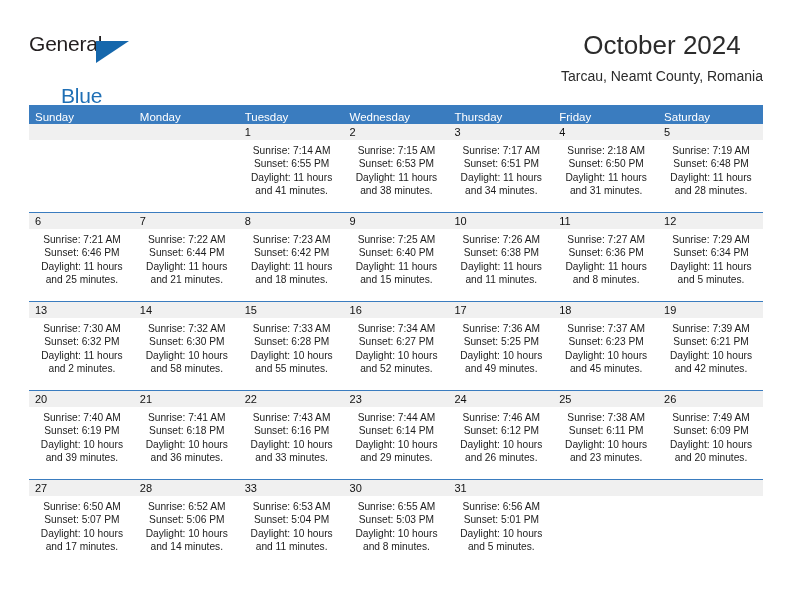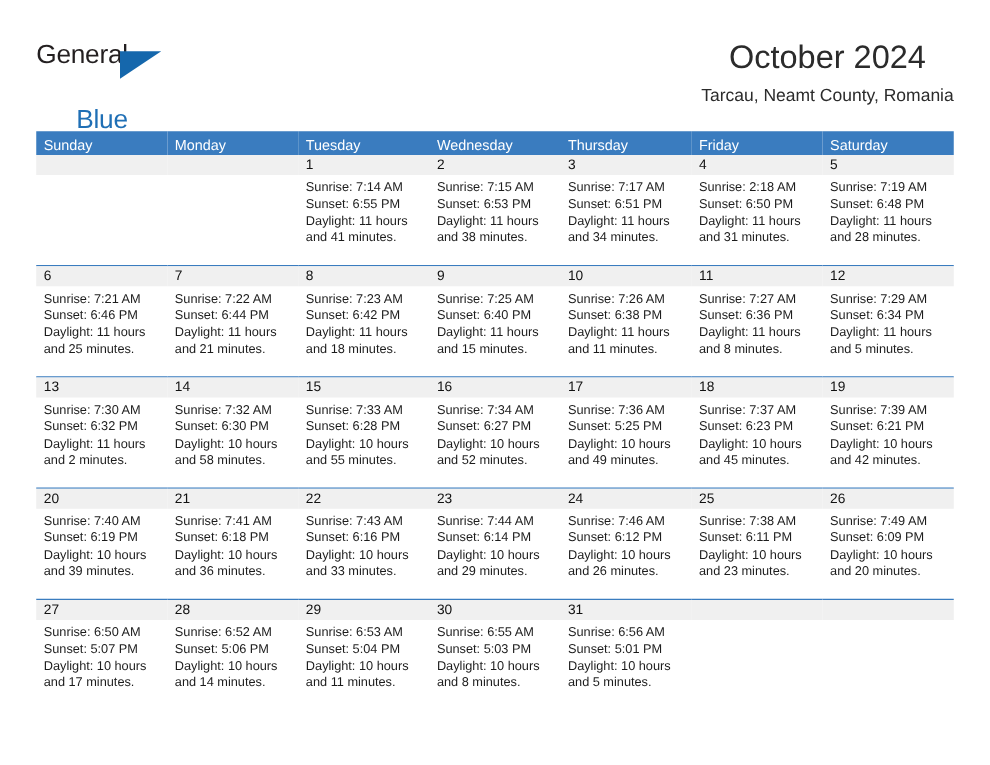--- a/index.html
+++ b/index.html
@@ -129,20 +129,21 @@
     line-height: 14px;
   }
   .cell.empty .daynum-band {
     background: #f0f0f0;
   }
   .cell-body {
     padding: 4px 5px 0 6px;
     font-size: 10.2px;
     line-height: 13.4px;
     color: #1c1c1c;
+    text-align: center;
   }
   .cell-body div {
     white-space: normal;
   }
 </style>
 </head>
 <body>
 
 <div class="page">
 
@@ -498,21 +499,21 @@
               <div class="cell-body">
                 <div>Sunrise: 6:52 AM</div>
                 <div>Sunset: 5:06 PM</div>
                 <div>Daylight: 10 hours</div>
                 <div>and 14 minutes.</div>
               </div>
             </div>
           </td>
           <td>
             <div class="cell">
-              <div class="daynum-band">29</div>
+              <div class="daynum-band">33</div>
               <div class="cell-body">
                 <div>Sunrise: 6:53 AM</div>
                 <div>Sunset: 5:04 PM</div>
                 <div>Daylight: 10 hours</div>
                 <div>and 11 minutes.</div>
               </div>
             </div>
           </td>
           <td>
             <div class="cell">

